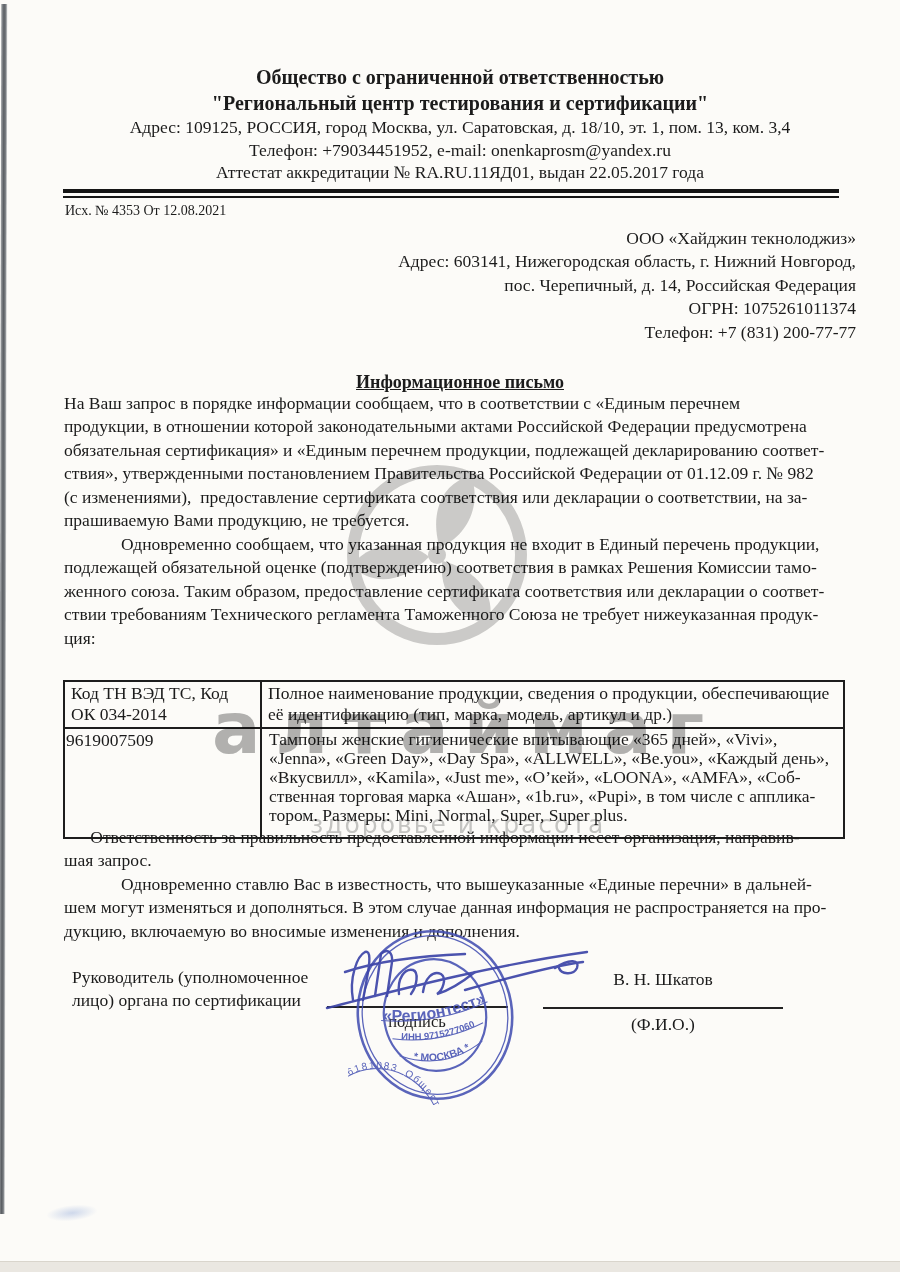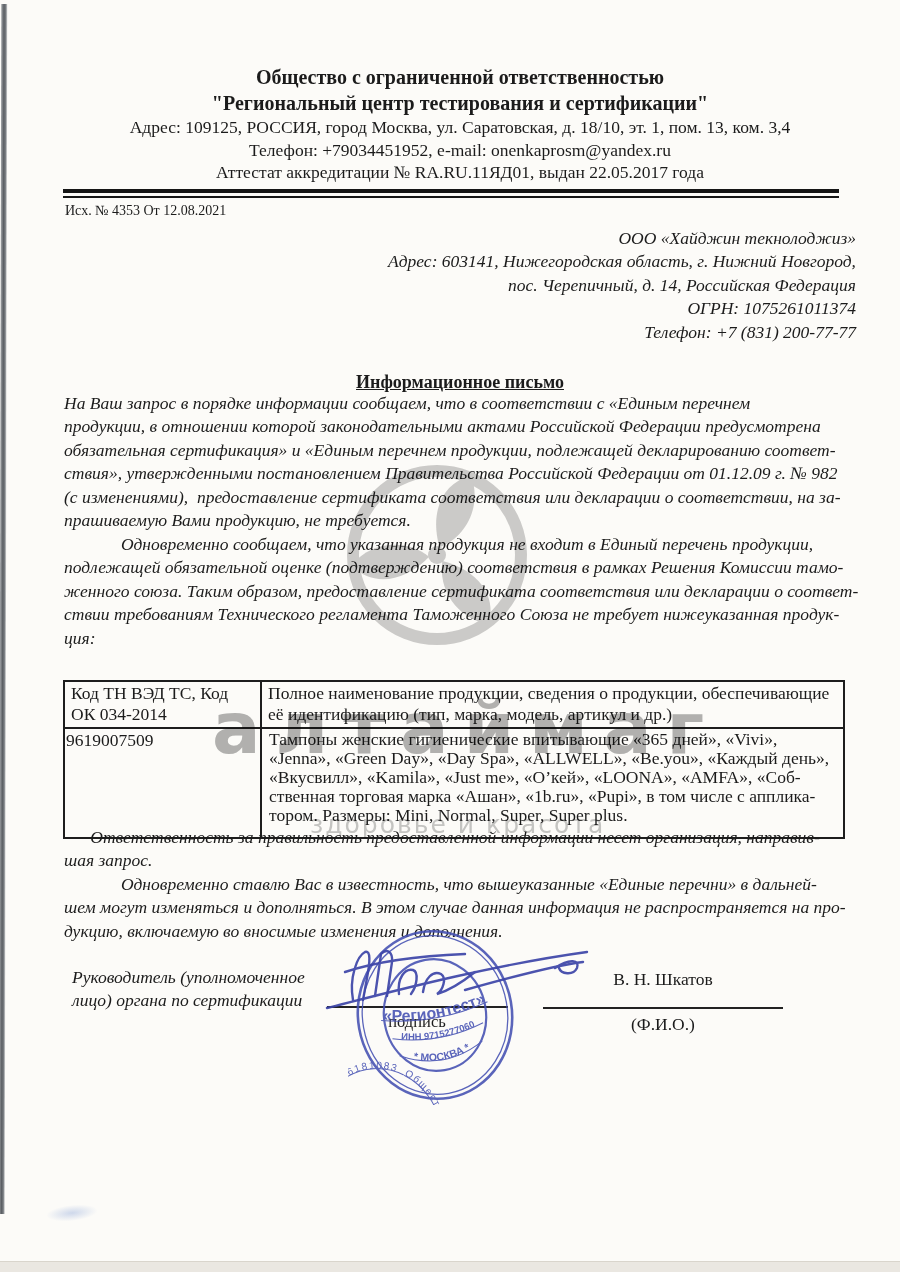--- a/index.html
+++ b/index.html
@@ -23,21 +23,21 @@
   .lh-bold{font-weight:bold;font-size:20px;line-height:26px;}
   .lh-line{font-size:17.5px;line-height:22.6px;}
   .rule{position:absolute;left:63px;width:776px;top:189px;height:3px;z-index:2;
     border-top:4px solid #161616;border-bottom:2px solid #161616;}
   
   .ref{position:absolute;left:65px;top:203px;font-size:14px;z-index:2;}
   .recipient{position:absolute;right:44px;top:227px;text-align:right;font-size:18px;line-height:22.4px;z-index:2;}
   
   .title{position:absolute;left:20px;right:0;top:372px;text-align:center;font-weight:bold;font-size:18px;z-index:2;text-decoration:underline;}
   .bodytext{position:absolute;left:64px;top:392px;width:800px;z-index:2;}
-  .para{white-space:pre;font-size:17.5px;line-height:23.45px;font-style:italic;}
+  .para{white-space:pre;font-size:17.5px;line-height:23.45px;}
   .bodytext2{position:absolute;left:64px;top:826px;width:800px;z-index:2;}
   
   .prod-table{position:absolute;left:63px;top:680px;width:782px;z-index:2;
     border-collapse:collapse;table-layout:fixed;}
   .prod-table td,.prod-table th{border:2px solid #1d1d1d;vertical-align:top;
     font-size:17.5px;font-weight:normal;text-align:left;background:transparent;}
   .col-code{width:183px;}
   .th-pad{padding:1px 6px 3px 6px;line-height:20.6px;white-space:pre;}
   .cell-code{text-align:center;padding-top:1px;line-height:20.8px;}
   .cell-desc{padding:1px 6px 12px 7px;line-height:19px;white-space:pre;}

